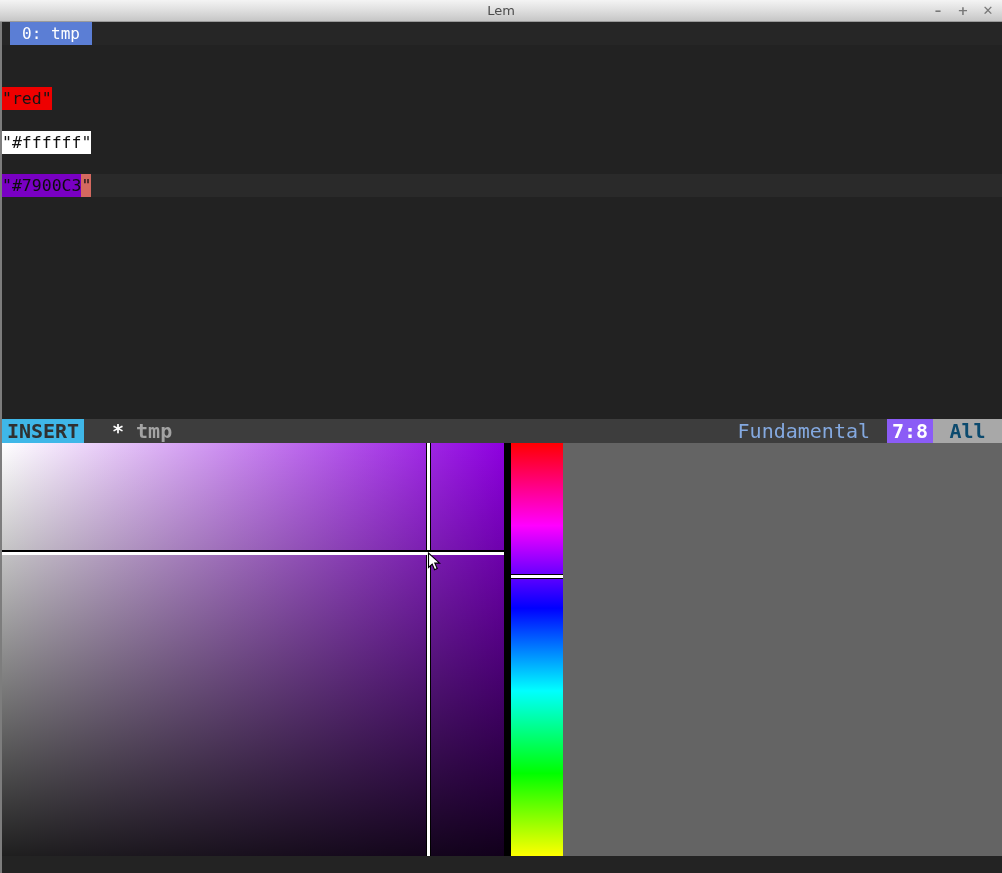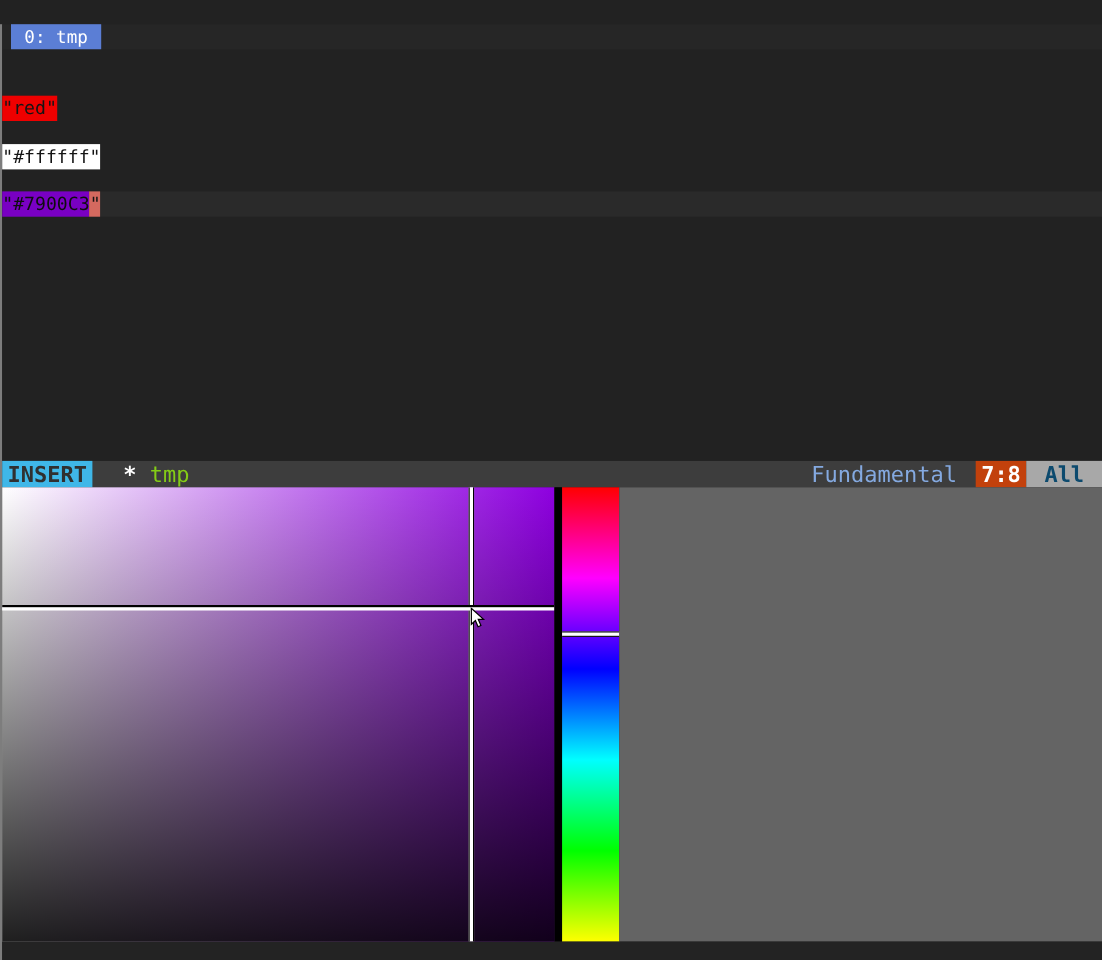--- a/index.html
+++ b/index.html
@@ -46,24 +46,24 @@
   .tok.purple{background:#7900C3;color:#0d0d0d;}
   .tok.cursorchar{background:#d4695f;color:#141414;}
   
   .modeline{
     position:absolute;left:0;top:397px;width:1000px;height:24px;background:#3d3d3d;
     display:flex;align-items:stretch;font-size:20px;color:#e8e8e8;
   }
   .chip{line-height:24px;text-align:center;font-weight:bold;}
   .chip.insert{width:82px;background:#3fb7e8;color:#303030;}
   .mlmod{margin-left:28px;line-height:24px;color:#ffffff;font-weight:bold;}
-  .mlbuf{margin-left:12px;line-height:24px;color:#84cc16;font-weight:normal;}
+  .mlbuf{margin-left:12px;line-height:24px;color:#a3a3a3;font-weight:bold;}
   .mlspacer{flex:1;}
   .mlmode{line-height:24px;color:#84a9e0;margin-right:17px;margin-left:15px;}
-  .chip.pos{width:46px;background:#c2410c;color:#ffffff;}
+  .chip.pos{width:46px;background:#8b5cf6;color:#ffffff;}
   .chip.all{width:69px;background:#a8a8a8;color:#0c4a6e;}
   
   .picker{position:absolute;left:0;top:421px;width:1000px;height:413px;}
   .sv{
     position:absolute;left:0;top:0;width:502px;height:413px;
     background:
       linear-gradient(180deg,rgba(0,0,0,0) 0%,rgba(0,0,0,0.88) 100%),
       linear-gradient(90deg,#ffffff 0%,#8e00e0 100%);
   }
   .cross-v{
@@ -87,20 +87,28 @@
   .graypanel{position:absolute;left:561px;top:0;width:439px;height:413px;background:#646464;}
   .mousecursor{position:absolute;left:425px;top:109px;width:14px;height:20px;}
   
   .bottomstrip{position:absolute;left:0;top:834px;width:1000px;height:17px;background:#232323;}
 </style>
 </head>
 <body>
 
 <div class="window">
 
+  <div class="titlebar">
+    <span class="title">Lem</span>
+    <div class="controls">
+      <span>–</span>
+      <span>+</span>
+      <span>✕</span>
+    </div>
+  </div>
 
   <div class="content">
 
     <div class="tabbar">
       <div class="tab">0: tmp</div>
     </div>
 
     <div class="editor">
       <div class="curline"></div>
       <div class="line l3"><span class="tok red">"red"</span></div>

